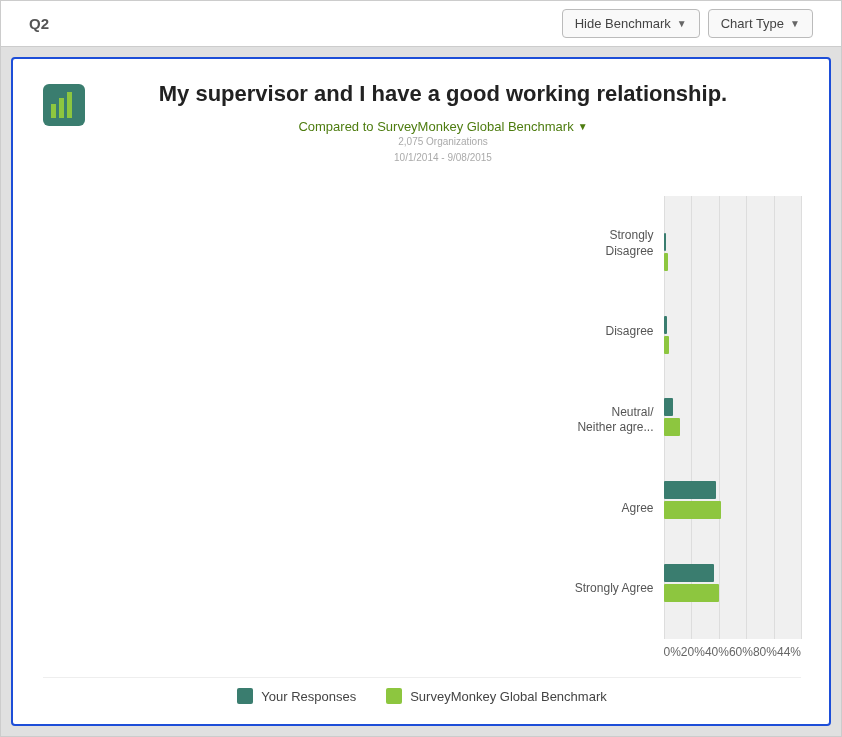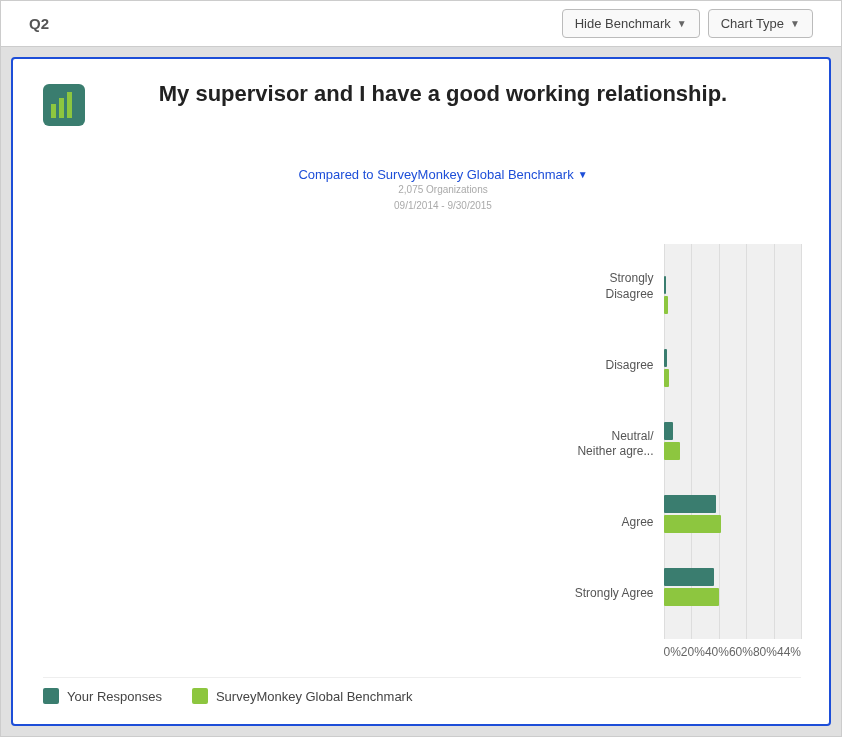--- a/index.html
+++ b/index.html
@@ -98,26 +98,25 @@
       font-size: 22px;
       font-weight: bold;
       color: #222;
       text-align: center;
       line-height: 1.35;
       margin-bottom: 10px;
     }
 
     .benchmark-label {
       font-size: 13px;
-      color: #1d4ed8;
+      color: #4d7c0f;
       display: flex;
       align-items: center;
       gap: 4px;
       cursor: pointer;
-      margin-top: 48px;
     }
 
     .benchmark-label .caret-sm {
       font-size: 10px;
     }
 
     .sub-label {
       font-size: 10px;
       color: #aaa;
       text-align: center;
@@ -224,21 +223,21 @@
       padding-left: 0;
       padding-top: 6px;
       font-size: 12px;
       color: #666;
     }
 
     
     .legend {
       display: flex;
       gap: 30px;
-      justify-content: flex-start;
+      justify-content: center;
       margin-top: 18px;
       padding-top: 10px;
       border-top: 1px solid #eee;
     }
 
     .legend-item {
       display: flex;
       align-items: center;
       gap: 8px;
       font-size: 13px;
@@ -282,21 +281,21 @@
       </svg>
 
       <div class="title-section">
         <h2 class="chart-title">My supervisor and I have a good working relationship.</h2>
         <div class="benchmark-label">
           <span>Compared to SurveyMonkey Global Benchmark</span>
           <span class="caret-sm">▼</span>
         </div>
         <div class="sub-label">
           <span>2,075 Organizations</span><br>
-          <span>09/1/2014 - 9/30/2015</span>
+          <span>10/1/2014 - 9/08/2015</span>
         </div>
       </div>
     </div>
 
     <div class="chart-area">
       <div class="chart-inner">
 
         <div class="y-axis">
           <div class="y-label">Strongly<br>Disagree</div>
           <div class="y-label">Disagree</div>

